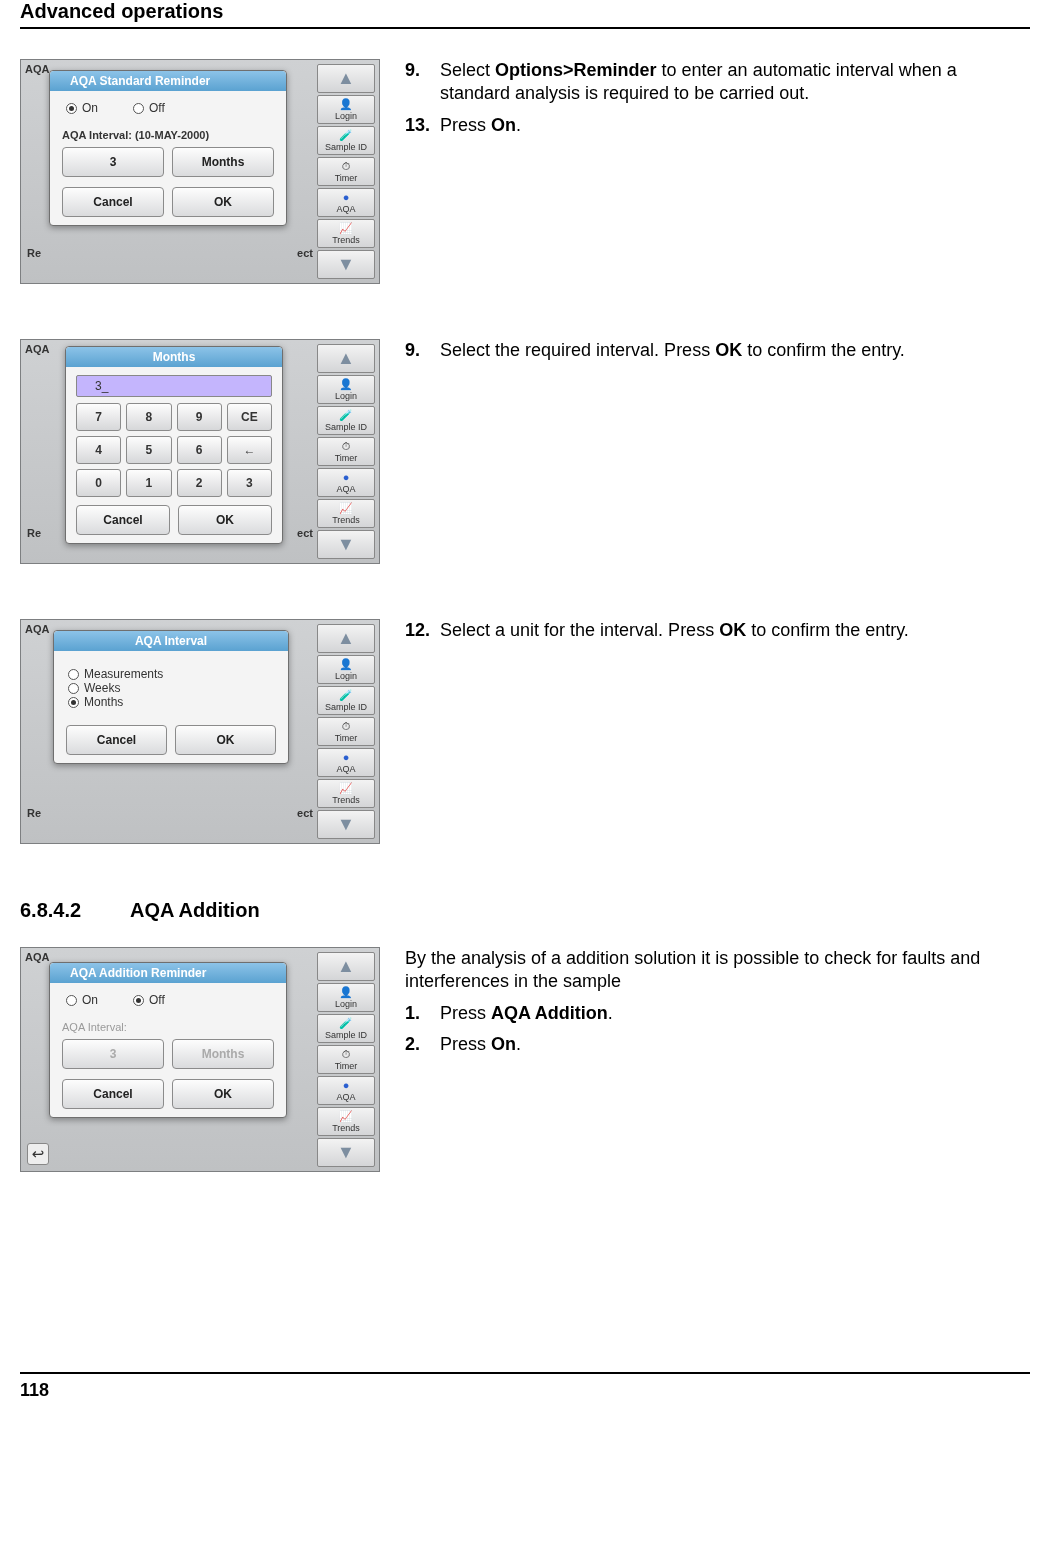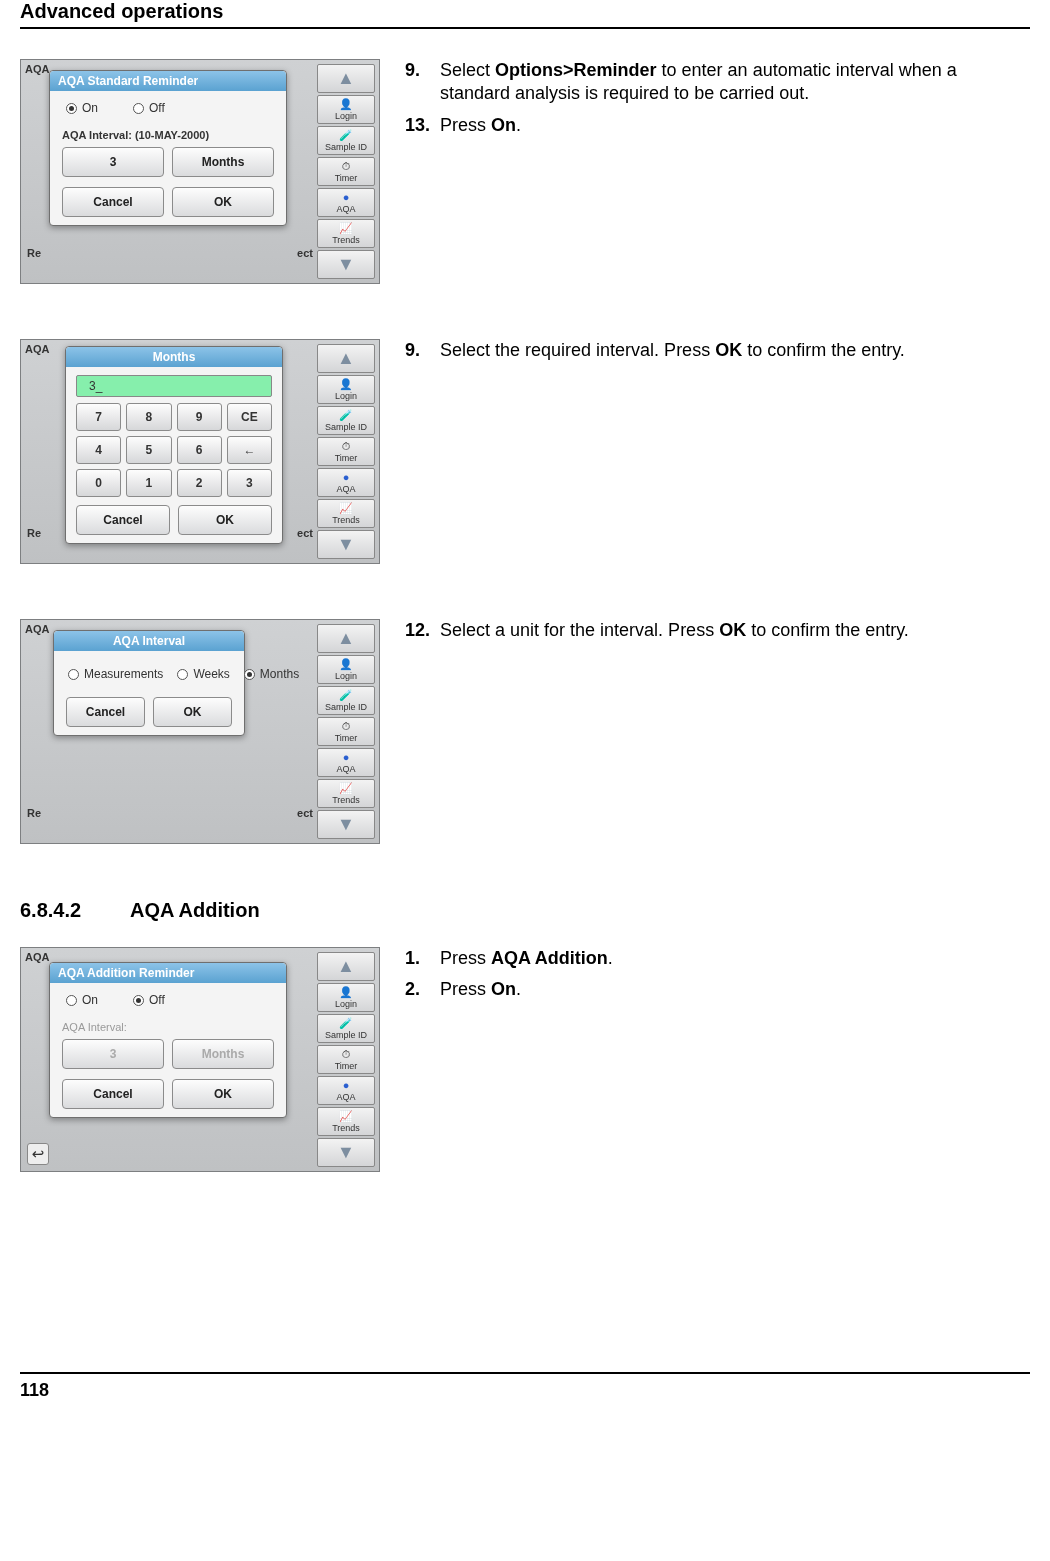--- a/index.html
+++ b/index.html
@@ -111,21 +111,21 @@
     position: absolute;
     background: #f4f4f4;
     border: 1px solid #6f6f6f;
     border-radius: 4px;
     box-shadow: 0 2px 6px rgba(0,0,0,.35);
   }
   .dialog .titlebar {
     background: linear-gradient(#8cc3e8,#5aa2d1);
     color: #fff;
     font-weight: bold;
-    padding: 3px 8px;
+    padding: 3px 20px;
     border-radius: 4px 4px 0 0;
     font-size: 12px;
   }
   .dialog .dbody {
     padding: 10px 12px 8px 12px;
   }
   .radio-row { display:flex; gap:35px; margin-bottom:14px; padding-left:4px; }
   .radio-opt { display:flex; align-items:center; gap:5px; font-size:12px; }
   .radio { width:11px;height:11px;border:1px solid #555;border-radius:50%;display:inline-flex;align-items:center;justify-content:center; background:#fff;}
   .radio.checked::after { content:""; width:5px;height:5px;background:#333;border-radius:50%; }
@@ -145,24 +145,24 @@
     color:#222;
   }
   .btn.dis { color:#aaa; }
   .keypad { display:grid; grid-template-columns:repeat(4,1fr); gap:5px; margin-bottom:8px; }
   .key {
     background: linear-gradient(#fdfdfd,#d6d7d9);
     border:1px solid #8b8b8b; border-radius:3px;
     text-align:center; padding:6px 0; font-size:12px; font-weight:bold;
   }
   .txtfield {
-    background:#86efac; border:1px solid #888; border-radius:2px;
-    padding:3px 12px; font-size:12px; margin-bottom:6px;
-  }
-  .optlist { display:flex; gap:14px; padding:6px 2px 16px 2px; }
+    background:#c4b5fd; border:1px solid #888; border-radius:2px;
+    padding:3px 18px; font-size:12px; margin-bottom:6px;
+  }
+  .optlist { display:flex; flex-direction:column; padding:6px 2px 16px 2px; }
   .peek-left,.peek-right { position:absolute; bottom:24px; font-size:11px; font-weight:bold; color:#333; }
   .peek-left{ left:6px; } .peek-right{ right:66px; }
 
   b { font-weight:bold; }
 </style>
 </head>
 <body>
 
 <div class="page">
 
@@ -327,21 +327,21 @@
           <div class="sitem aqa">
               <span class="ic">●</span>
               <span>AQA</span>
             </div>
           <div class="sitem">
               <span class="ic">📈</span>
               <span>Trends</span>
             </div>
           <div class="arrow">▼</div>
         </div>
-        <div class="dialog" style="left:32px; top:10px; width:192px;">
+        <div class="dialog" style="left:32px; top:10px; width:236px;">
           <div class="titlebar" style="text-align:center;">AQA Interval</div>
           <div class="dbody">
             <div class="optlist">
               <div class="radio-opt">
                   <span class="radio"></span>
                   <span>Measurements</span>
                 </div>
               <div class="radio-opt">
                   <span class="radio"></span>
                   <span>Weeks</span>
@@ -422,20 +422,21 @@
             </div>
             <div class="btnrow pair">
               <div class="btn">Cancel</div>
               <div class="btn">OK</div>
             </div>
           </div>
         </div>
       </div>
     </div>
     <div class="text-col">
+      <p class="intro-para">By the analysis of a addition solution it is possible to check for faults and interferences in the sample</p>
       <ol class="steps">
         <li>
           <span class="num">1.</span>
           <span class="body"><span>Press </span><b>AQA Addition</b><span>.</span></span>
         </li>
         <li>
           <span class="num">2.</span>
           <span class="body"><span>Press </span><b>On</b><span>.</span></span>
         </li>
       </ol>

